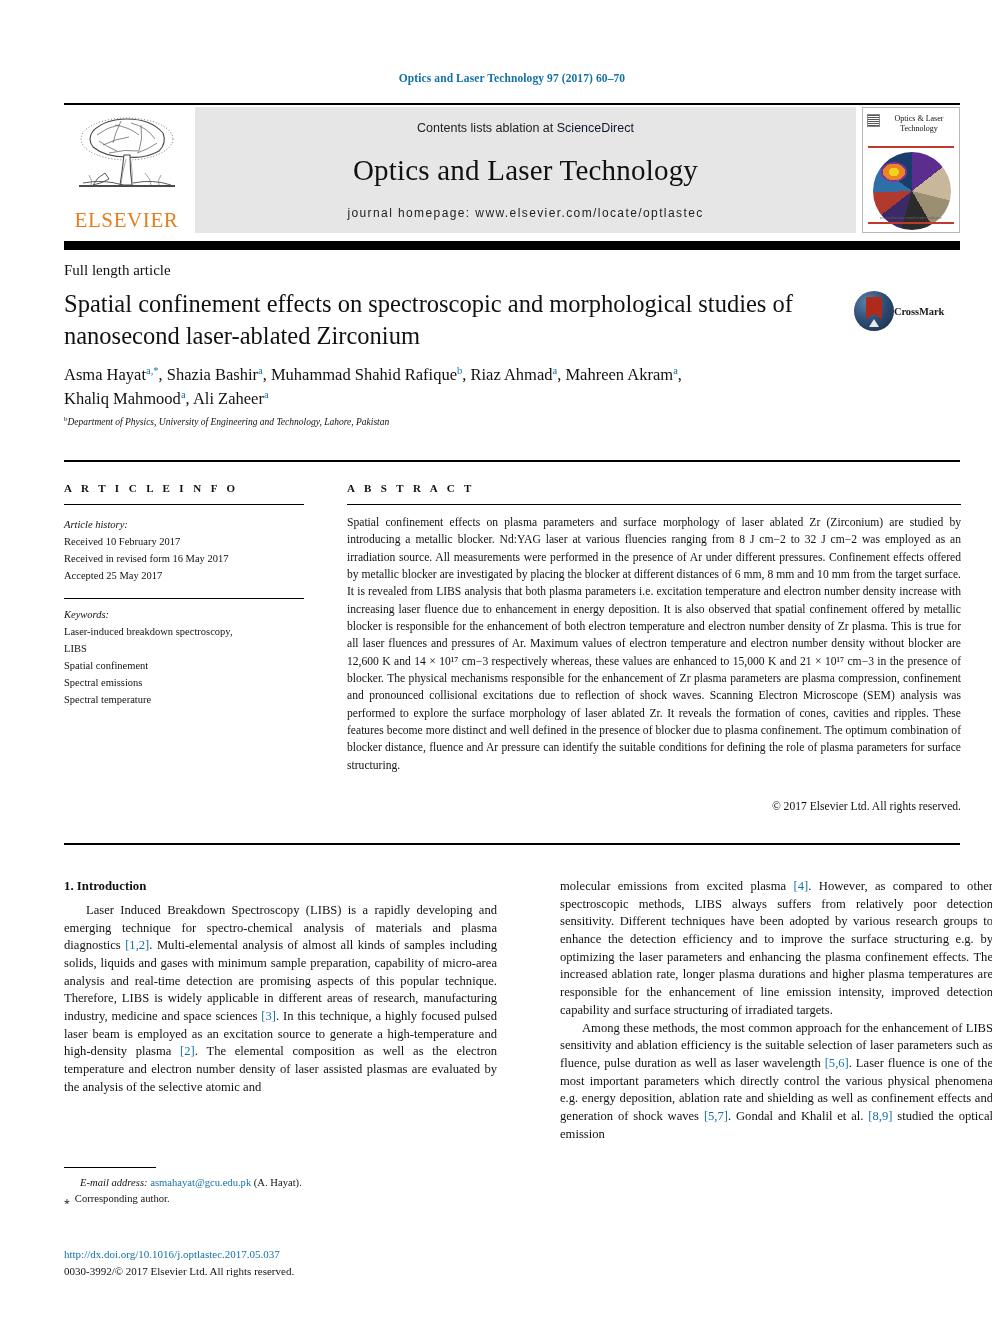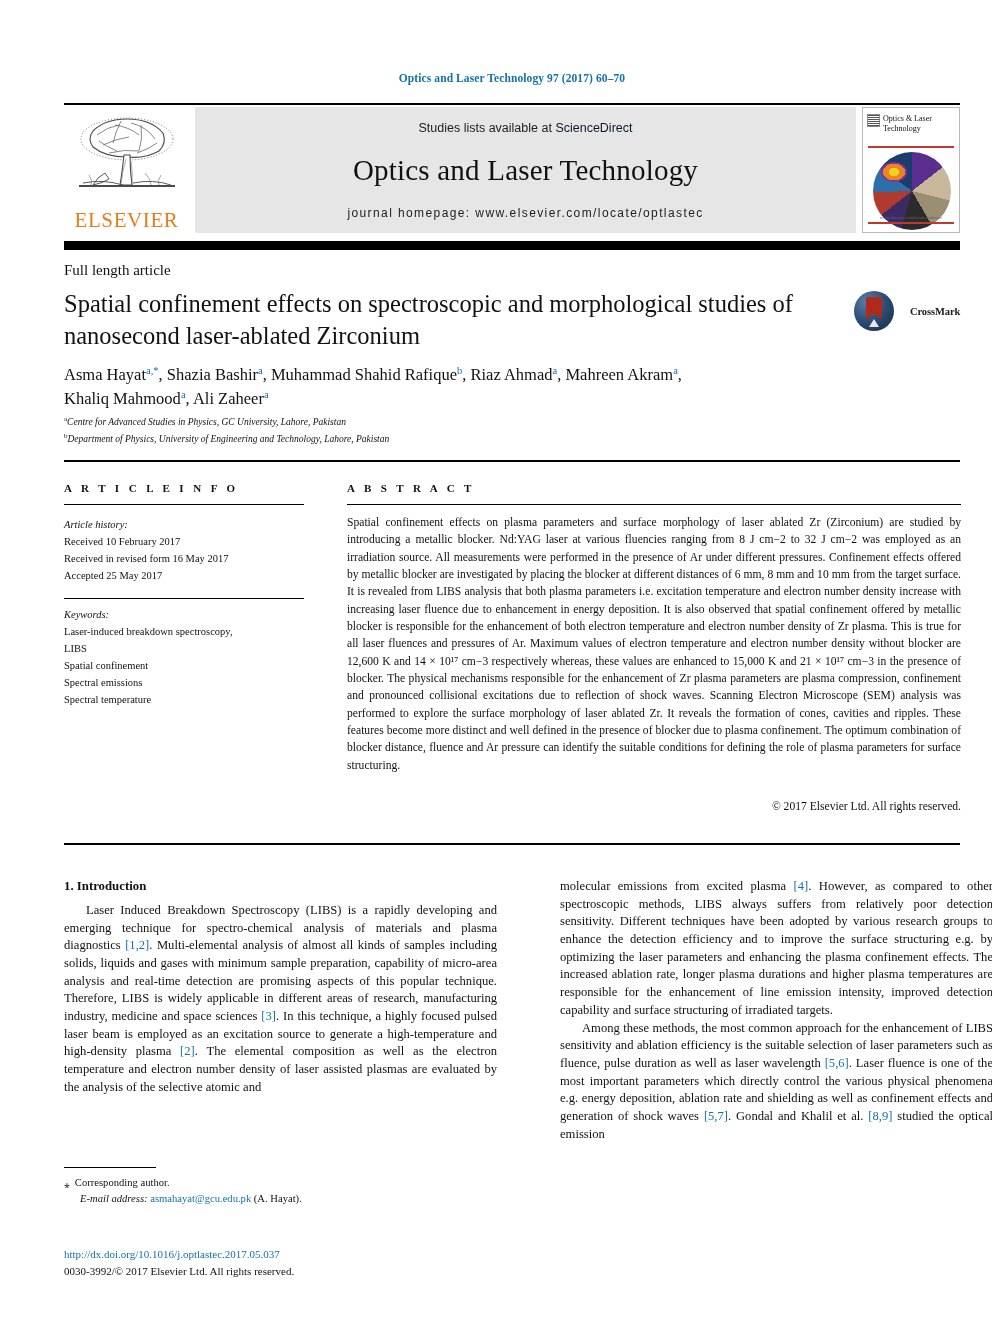--- a/index.html
+++ b/index.html
@@ -123,21 +123,21 @@
     background:
       repeating-linear-gradient(180deg,#555 0 1px,#fff 1px 2px);
     border: 1px solid #888;
     flex: 0 0 13px;
   }
   .cover-title {
     font-family: "Liberation Serif", serif;
     font-size: 8px;
     line-height: 1.25;
     color: #111;
-    text-align: left;
+    text-align: center;
   }
   .cover-rule {
     position: absolute;
     left: 5px; right: 5px;
     height: 2px;
     background: #c0392b;
   }
   .cover-rule.top { top: 38px; }
   .cover-rule.bottom { bottom: 8px; }
   .cover-disc {
@@ -207,21 +207,21 @@
     margin: 0;
   }
   .crossmark {
     position: absolute;
     left: 838px;
     top: 289px;
     width: 106px;
     height: 44px;
     display: flex;
     align-items: center;
-    gap: 16px;
+    gap: 0;
   }
   .crossmark-badge {
     width: 40px; height: 40px;
     border-radius: 50%;
     background: radial-gradient(circle at 32% 28%, #5a7fa8 0%, #2f4f77 45%, #16293f 100%);
     position: relative;
     flex: 0 0 40px;
   }
   .crossmark-badge::before {
     content: "";
@@ -459,21 +459,21 @@
               <path d="M70 60 q6 6 6 12"></path>
               <path d="M86 62 q-4 6 -2 10"></path>
           </g>
         </g>
       </svg>
       <div class="elsevier-word">ELSEVIER</div>
     </div>
 
     <div class="journal-band">
       <div class="contents-line">
-        <span>Studies lists available at </span><a class="sciencedirect" href="#" style="text-decoration:none">ScienceDirect</a>
+        <span>Contents lists ablation at </span><a class="sciencedirect" href="#" style="text-decoration:none">ScienceDirect</a>
       </div>
       <div class="journal-title">Optics and Laser Technology</div>
       <div class="homepage-line">journal homepage: www.elsevier.com/locate/optlastec</div>
     </div>
 
     <div class="cover-thumb">
       <div class="cover-head">
         <div class="cover-els-mark"></div>
         <div class="cover-title">Optics &amp; Laser Technology</div>
       </div>
@@ -495,21 +495,20 @@
   <div class="crossmark">
     <div class="crossmark-badge"></div>
     <div class="crossmark-word">CrossMark</div>
   </div>
 
   <div class="authors">
     <span><span>Asma Hayat</span><sup class="aff">a,*</sup>, </span><span><span>Shazia Bashir</span><sup class="aff">a</sup>, </span><span><span>Muhammad Shahid Rafique</span><sup class="aff">b</sup>, </span><span><span>Riaz Ahmad</span><sup class="aff">a</sup>, </span><span><span>Mahreen Akram</span><sup class="aff">a</sup>,<br></span><span><span>Khaliq Mahmood</span><sup class="aff">a</sup>, </span><span><span>Ali Zaheer</span><sup class="aff">a</sup></span>
   </div>
 
   <div class="affiliations">
-    <div><sup>a</sup><span>Centre for Advanced Studies in Physics, GC University, Lahore, Pakistan</span></div>
     <div><sup>b</sup><span>Department of Physics, University of Engineering and Technology, Lahore, Pakistan</span></div>
   </div>
 
   <div class="info-rule"></div>
   <div class="info-heading left">A R T I C L E   I N F O</div>
   <div class="info-heading right">A B S T R A C T</div>
   <div class="underline-short left"></div>
   <div class="underline-short right"></div>
 
   <div class="article-history">
@@ -539,22 +538,22 @@
     <p>Laser Induced Breakdown Spectroscopy (LIBS) is a rapidly developing and emerging technique for spectro-chemical analysis of materials and plasma diagnostics <span class="ref">[1,2]</span>. Multi-elemental analysis of almost all kinds of samples including solids, liquids and gases with minimum sample preparation, capability of micro-area analysis and real-time detection are promising aspects of this popular technique. Therefore, LIBS is widely applicable in different areas of research, manufacturing industry, medicine and space sciences <span class="ref">[3]</span>. In this technique, a highly focused pulsed laser beam is employed as an excitation source to generate a high-temperature and high-density plasma <span class="ref">[2]</span>. The elemental composition as well as the electron temperature and electron number density of laser assisted plasmas are evaluated by the analysis of the selective atomic and</p>
   </div>
 
   <div class="col right">
     <p class="cont">molecular emissions from excited plasma <span class="ref">[4]</span>. However, as compared to other spectroscopic methods, LIBS always suffers from relatively poor detection sensitivity. Different techniques have been adopted by various research groups to enhance the detection efficiency and to improve the surface structuring e.g. by optimizing the laser parameters and enhancing the plasma confinement effects. The increased ablation rate, longer plasma durations and higher plasma temperatures are responsible for the enhancement of line emission intensity, improved detection capability and surface structuring of irradiated targets.</p>
     <p>Among these methods, the most common approach for the enhancement of LIBS sensitivity and ablation efficiency is the suitable selection of laser parameters such as fluence, pulse duration as well as laser wavelength <span class="ref">[5,6]</span>. Laser fluence is one of the most important parameters which directly control the various physical phenomena e.g. energy deposition, ablation rate and shielding as well as confinement effects and generation of shock waves <span class="ref">[5,7]</span>. Gondal and Khalil et al. <span class="ref">[8,9]</span> studied the optical emission</p>
   </div>
 
   <div class="fn-rule"></div>
   <div class="footnote">
+    <div style="padding-left:16px"><span class="email-lbl">E-mail address:</span> <a class="link" href="#" style="text-decoration:none">asmahayat@gcu.edu.pk</a> <span>(A. Hayat).</span></div>
     <div><span class="star">⁎</span><span>Corresponding author.</span></div>
-    <div style="padding-left:16px"><span class="email-lbl">E-mail address:</span> <a class="link" href="#" style="text-decoration:none">asmahayat@gcu.edu.pk</a> <span>(A. Hayat).</span></div>
   </div>
 
   <div class="footer-block">
     <div><a class="doi" href="#" style="text-decoration:none">http://dx.doi.org/10.1016/j.optlastec.2017.05.037</a></div>
     <div>0030-3992/© 2017 Elsevier Ltd. All rights reserved.</div>
   </div>
 
 </div>
 
 </body></html>

